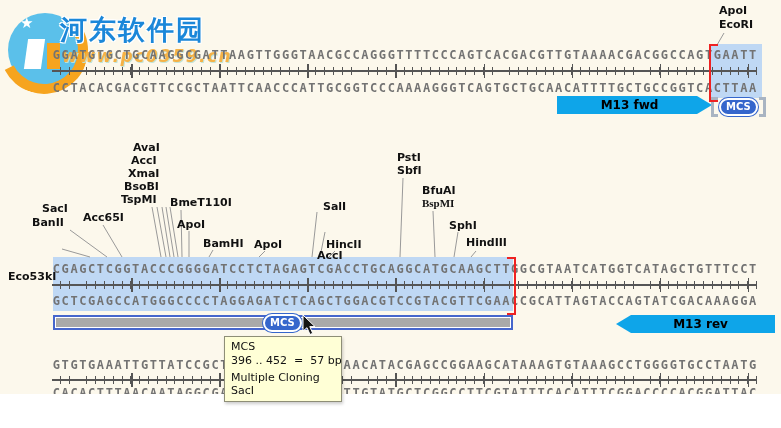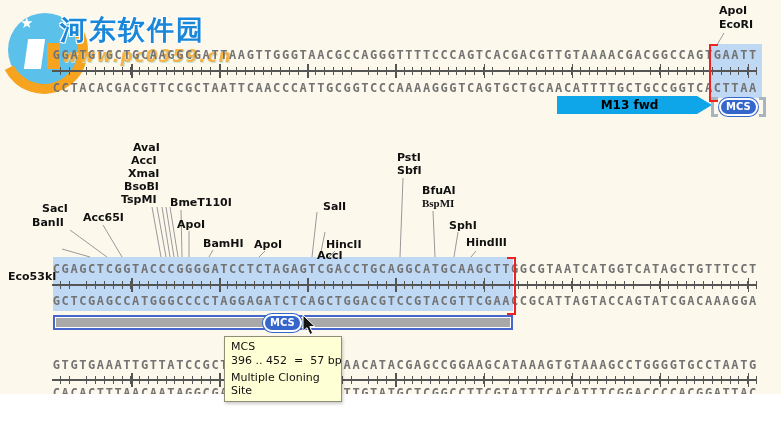--- a/index.html
+++ b/index.html
@@ -154,25 +154,28 @@
   </div>
   <div class="badge-group">
     <div class="gbr l"></div>
     <span class="mcs-pill">MCS</span>
     <div class="gbr r"></div>
   </div>
 
   <div class="mcs-bar"></div>
   <span class="mcs-pill bar-pill">MCS</span>
 
+  <div class="primer rev" style="left:616px;top:315px;width:159px;">
+    <span>M13 rev</span>
+  </div>
 
   <div class="white-strip"></div>
 
   <div class="tooltip">
     <div class="tt-title">MCS</div>
     <div class="tt-range">396 .. 452  =  57 bp</div>
-    <div class="tt-desc">Multiple Cloning Site</div>
+    <div class="tt-desc">Multiple Cloning SacI</div>
   </div>
 
   <svg id="cursor-layer" width="781" height="428">
     <path d="M303 315 L303 331 L307 327.7 L310 334.5 L312.7 333.3 L309.8 326.6 L315 326.6 Z" fill="#151515" stroke="#fff" stroke-width="1"></path>
   </svg>
 </div>
 
 </body></html>

